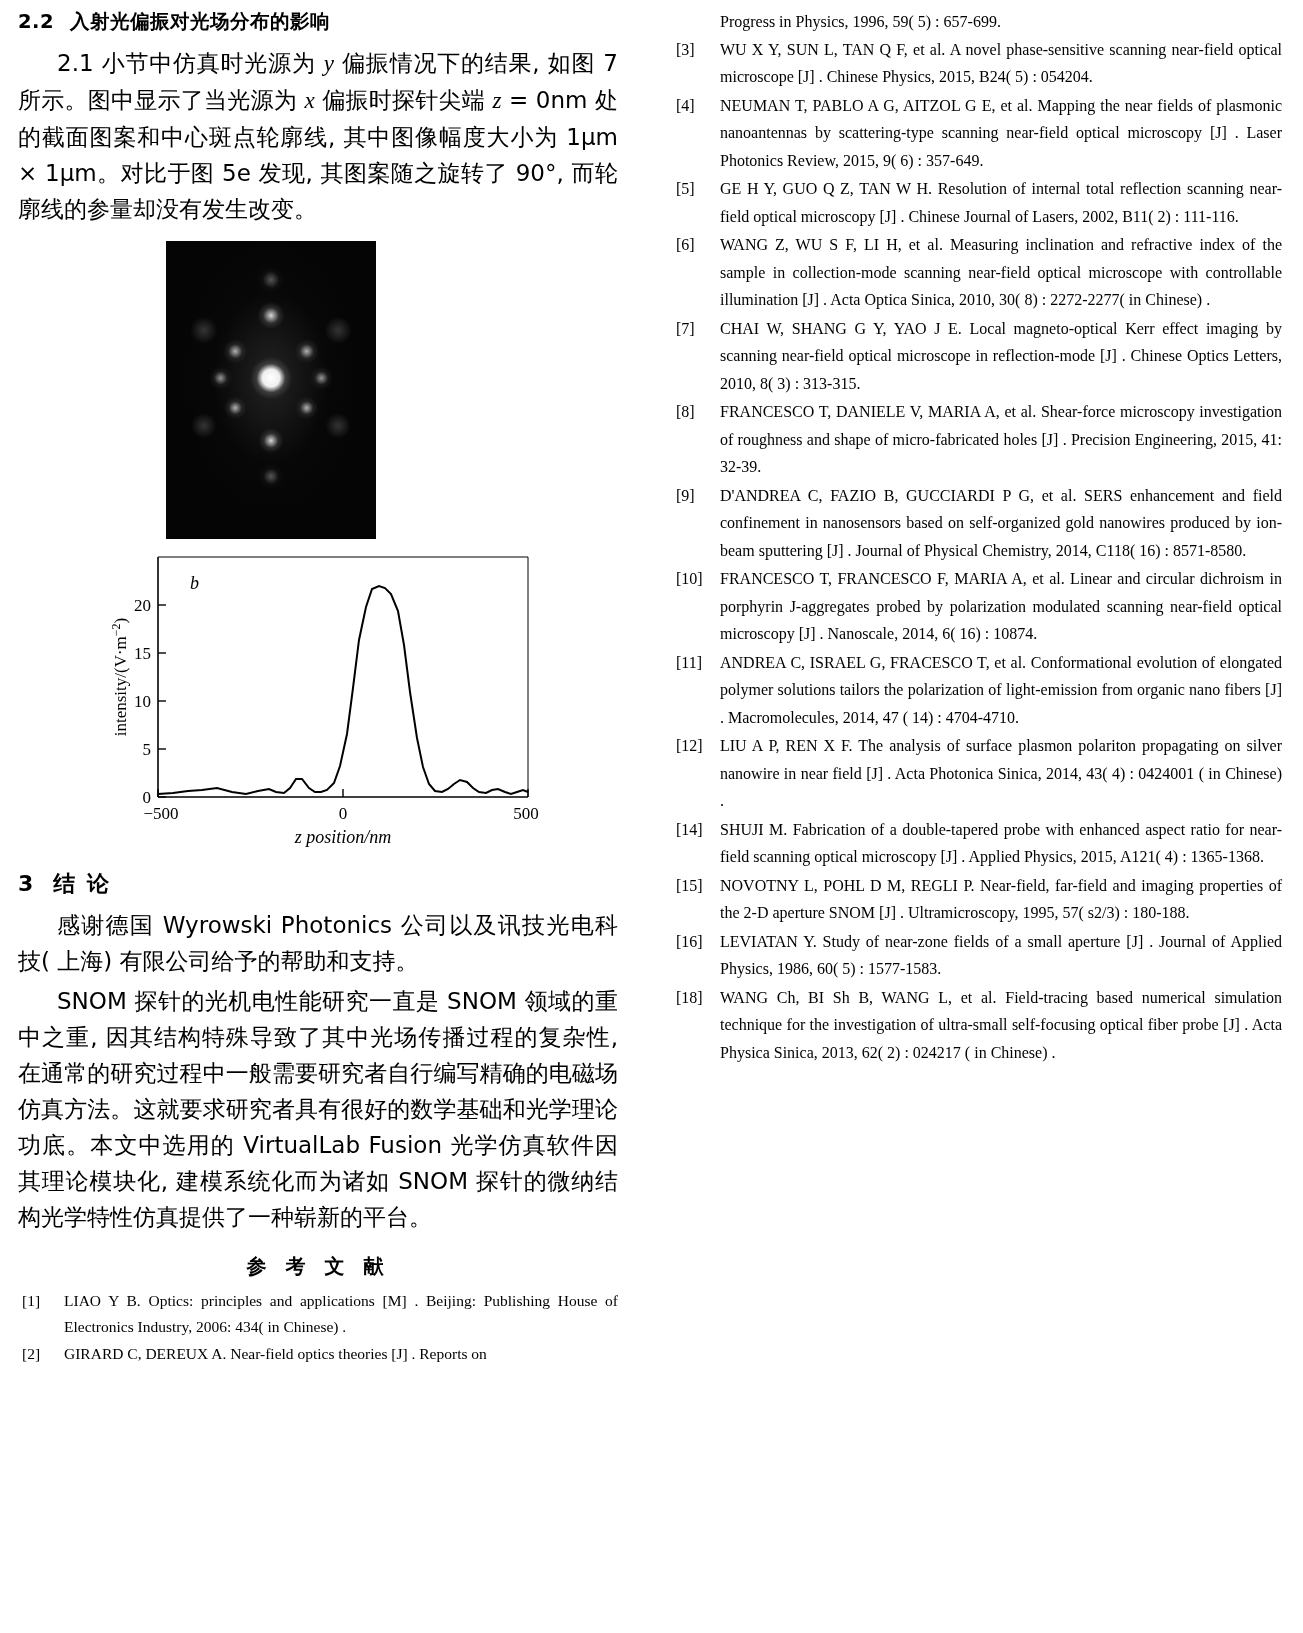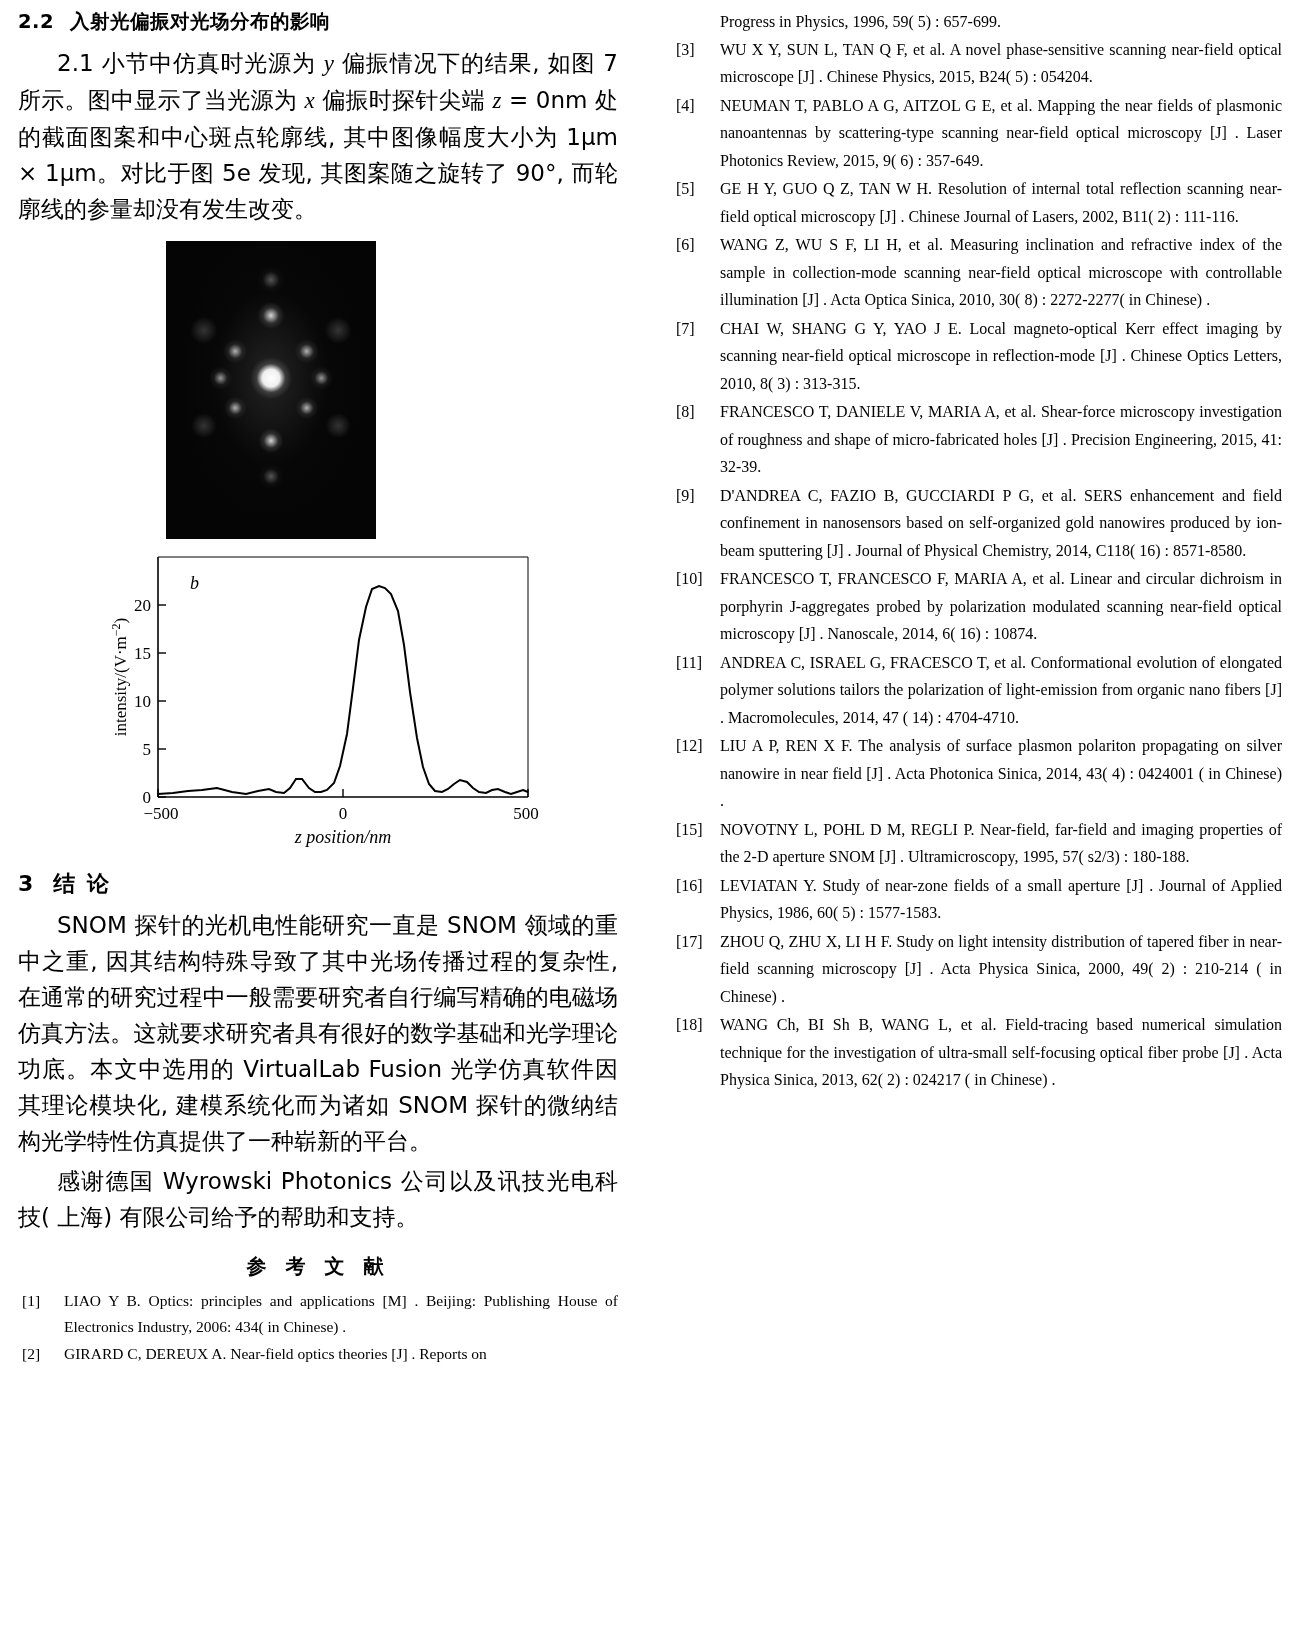--- a/index.html
+++ b/index.html
@@ -241,22 +241,22 @@
         </div>
 
       </div>
 
     </div>
 
     <div class="concl-head">
       <span class="num">3</span><span>结    论</span>
     </div>
 
+    <p class="cn-par indent">感谢德国 Wyrowski Photonics 公司以及讯技光电科技( 上海) 有限公司给予的帮助和支持。</p>
     <p class="cn-par indent">SNOM 探针的光机电性能研究一直是 SNOM 领域的重中之重, 因其结构特殊导致了其中光场传播过程的复杂性, 在通常的研究过程中一般需要研究者自行编写精确的电磁场仿真方法。这就要求研究者具有很好的数学基础和光学理论功底。本文中选用的 VirtualLab Fusion 光学仿真软件因其理论模块化, 建模系统化而为诸如 SNOM 探针的微纳结构光学特性仿真提供了一种崭新的平台。</p>
-    <p class="cn-par indent">感谢德国 Wyrowski Photonics 公司以及讯技光电科技( 上海) 有限公司给予的帮助和支持。</p>
 
     <div class="ref-title">参  考  文  献</div>
 
     <div class="ref-list">
       <div class="ref-item">
         <span class="ref-num">[1]</span>
         <span class="ref-body">LIAO Y B. Optics: principles and applications [M] . Beijing: Publishing House of Electronics Industry, 2006: 434( in Chinese) .</span>
       </div>
       <div class="ref-item">
         <span class="ref-num">[2]</span>
@@ -306,32 +306,32 @@
       </div>
       <div class="ref-item">
         <span class="ref-num">[11]</span>
         <span class="ref-body">ANDREA C, ISRAEL G, FRACESCO T, et al. Conformational evolution of elongated polymer solutions tailors the polarization of light-emission from organic nano fibers [J] . Macromolecules, 2014, 47 ( 14) : 4704-4710.</span>
       </div>
       <div class="ref-item">
         <span class="ref-num">[12]</span>
         <span class="ref-body">LIU A P, REN X F. The analysis of surface plasmon polariton propagating on silver nanowire in near field [J] . Acta Photonica Sinica, 2014, 43( 4) : 0424001 ( in Chinese) .</span>
       </div>
       <div class="ref-item">
+        <span class="ref-num">[14]</span>
+        <span class="ref-body">SHUJI M. Fabrication of a double-tapered probe with enhanced aspect ratio for near-field scanning optical microscopy [J] . Applied Physics, 2015, A121( 4) : 1365-1368.</span>
+      </div>
+      <div class="ref-item">
         <span class="ref-num">[15]</span>
         <span class="ref-body">NOVOTNY L, POHL D M, REGLI P. Near-field, far-field and imaging properties of the 2-D aperture SNOM [J] . Ultramicroscopy, 1995, 57( s2/3) : 180-188.</span>
       </div>
       <div class="ref-item">
         <span class="ref-num">[16]</span>
         <span class="ref-body">LEVIATAN Y. Study of near-zone fields of a small aperture [J] . Journal of Applied Physics, 1986, 60( 5) : 1577-1583.</span>
       </div>
       <div class="ref-item">
-        <span class="ref-num">[17]</span>
-        <span class="ref-body">ZHOU Q, ZHU X, LI H F. Study on light intensity distribution of tapered fiber in near-field scanning microscopy [J] . Acta Physica Sinica, 2000, 49( 2) : 210-214 ( in Chinese) .</span>
-      </div>
-      <div class="ref-item">
         <span class="ref-num">[18]</span>
         <span class="ref-body">WANG Ch, BI Sh B, WANG L, et al. Field-tracing based numerical simulation technique for the investigation of ultra-small self-focusing optical fiber probe [J] . Acta Physica Sinica, 2013, 62( 2) : 024217 ( in Chinese) .</span>
       </div>
 
     </div>
   </div>
 
 </div>
 
 </body></html>

